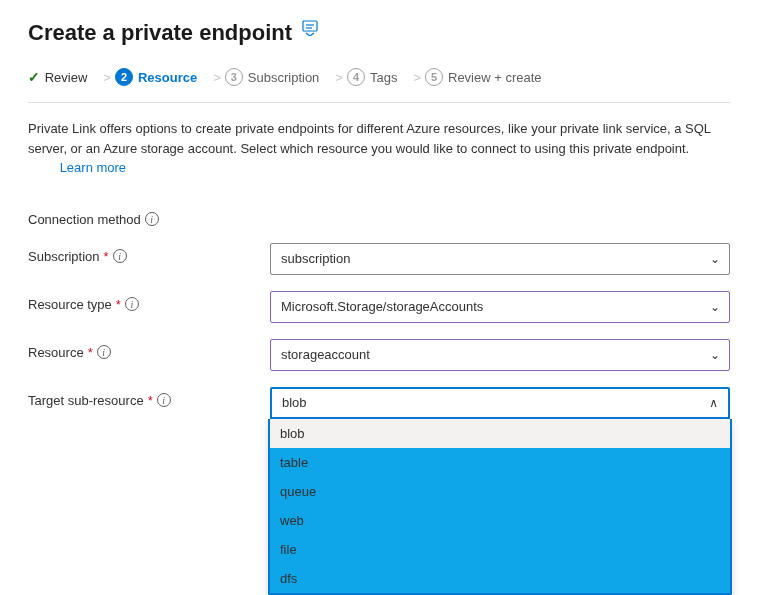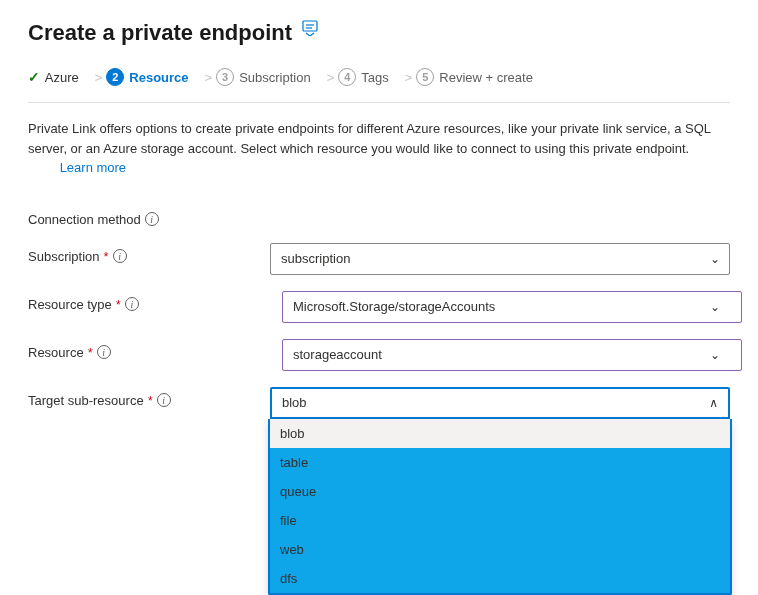--- a/index.html
+++ b/index.html
@@ -179,21 +179,20 @@
       color: #323130;
       background: #fff;
       appearance: none;
       -webkit-appearance: none;
       cursor: pointer;
       height: 32px;
     }
     .dropdown-select.highlighted {
       border-color: #8764b8;
       border-width: 1px;
-      margin-left: 12px;
     }
     .dropdown-chevron {
       position: absolute;
       right: 10px;
       top: 50%;
       transform: translateY(-50%);
       pointer-events: none;
       color: #323130;
       font-size: 12px;
     }
@@ -265,21 +264,21 @@
         <line x1="4" y1="5" x2="12" y2="5" stroke="#0078d4" stroke-width="1.2"></line>
         <line x1="4" y1="8" x2="10" y2="8" stroke="#0078d4" stroke-width="1.2"></line>
       </svg>
     </span>
   </div>
 
   <div class="wizard-steps">
 
     <div class="wizard-step completed">
       <span class="step-check">✓</span>
-      <span>Azure</span>
+      <span>Review</span>
     </div>
     <span class="step-sep">&gt;</span>
 
     <div class="wizard-step active">
       <span class="step-circle active">2</span>
       <span>Resource</span>
     </div>
     <span class="step-sep">&gt;</span>
 
     <div class="wizard-step inactive">
@@ -371,22 +370,22 @@
       <div class="form-control">
         <div class="custom-dropdown">
           <div class="custom-dropdown-trigger">
             <span>blob</span>
             <span class="custom-dropdown-trigger-chevron">∧</span>
           </div>
           <div class="custom-dropdown-list">
             <div class="dropdown-option selected">blob</div>
             <div class="dropdown-option">table</div>
             <div class="dropdown-option">queue</div>
+            <div class="dropdown-option">web</div>
             <div class="dropdown-option">file</div>
-            <div class="dropdown-option">web</div>
             <div class="dropdown-option">dfs</div>
           </div>
         </div>
       </div>
     </div>
 
   </div>
 </div>
 
 </body></html>

